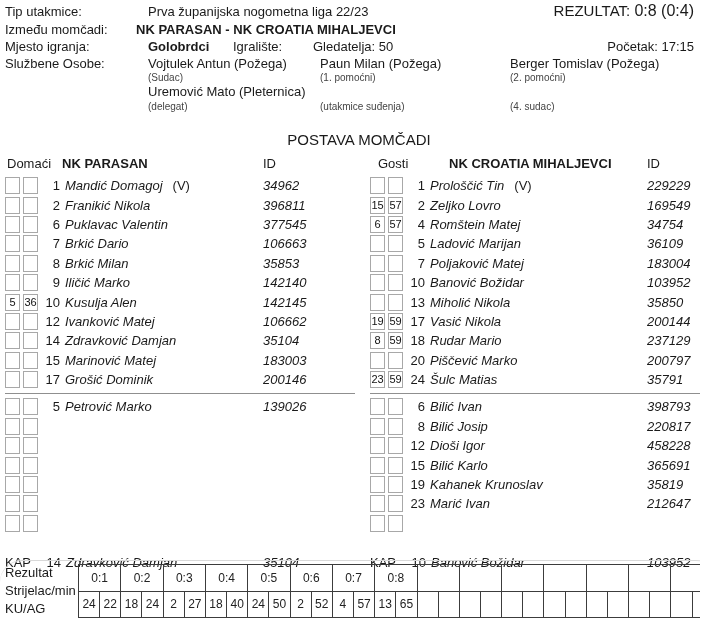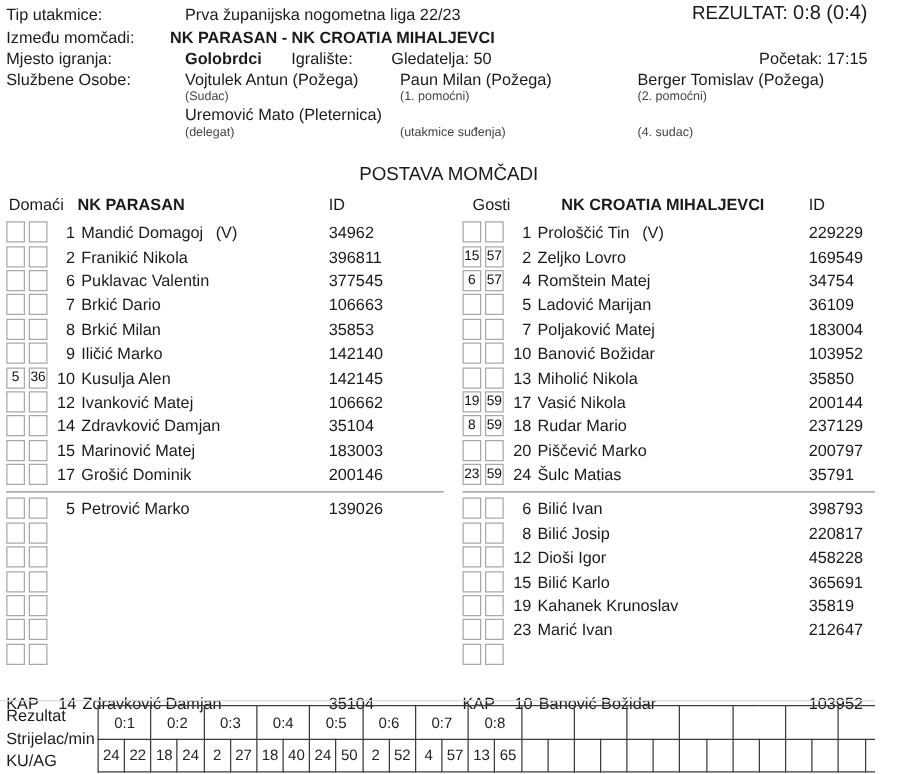--- a/index.html
+++ b/index.html
@@ -20,30 +20,30 @@
   #away-col .side-label { left:8px; }
   .team-name { position:absolute; left:57px; top:1px; font-weight:bold; }
   #away-col .team-name { left:62px;margin-left:17px; }
   .id-head { position:absolute; left:258px; top:1px; }
   #away-col .id-head { left:277px; }
 
   .prow { position:relative; display:flex; align-items:center; height:19.4px; }
   .box { flex:none; width:13px; height:15px; border:1px solid #a8a8a8; margin-right:3px;
          font-size:11px; line-height:15px; text-align:center; color:#111; }
   .pnum { flex:none; width:19px; text-align:right; margin-right:5px; }
-  .pname { flex:none; }
+  .pname { flex:none;font-style:italic; }
   .pcap { flex:none; margin-left:10px; }
-  .pid { position:absolute; left:258px; }
+  .pid { position:absolute; left:258px;font-style:italic; }
   #away-col .pid { left:277px; }
   .sep { border-top:1px solid #8f8f8f; margin:4px 0 3px 0; }
 
   .kap-row { position:relative; display:flex; align-items:center; height:19px; margin-top:20px; }
   .kap-label { flex:none; width:37px; }
 
-  #events { position:absolute; left:0; top:560px; width:718px; border-top:1px solid #d9d9d9; padding-top:3px; }
+  #events { position:absolute; left:0; top:560px; width:718px; border-top:1px solid #d9d9d9; padding-top:3px;border-radius:22px; }
   .ev-wrap { display:flex; }
   .ev-labels { width:78px; box-sizing:border-box; padding-left:5px; }
   .ev-labels div { height:18px; line-height:18px; }
   .ev-table { width:636px; border-collapse:collapse; table-layout:fixed; }
   .ev-table td { border:1px solid #3c3c3c; height:17px; padding:0; text-align:center;
                  font-size:12px; color:#222; overflow:hidden; }
 </style>
 </head>
 <body>
 

